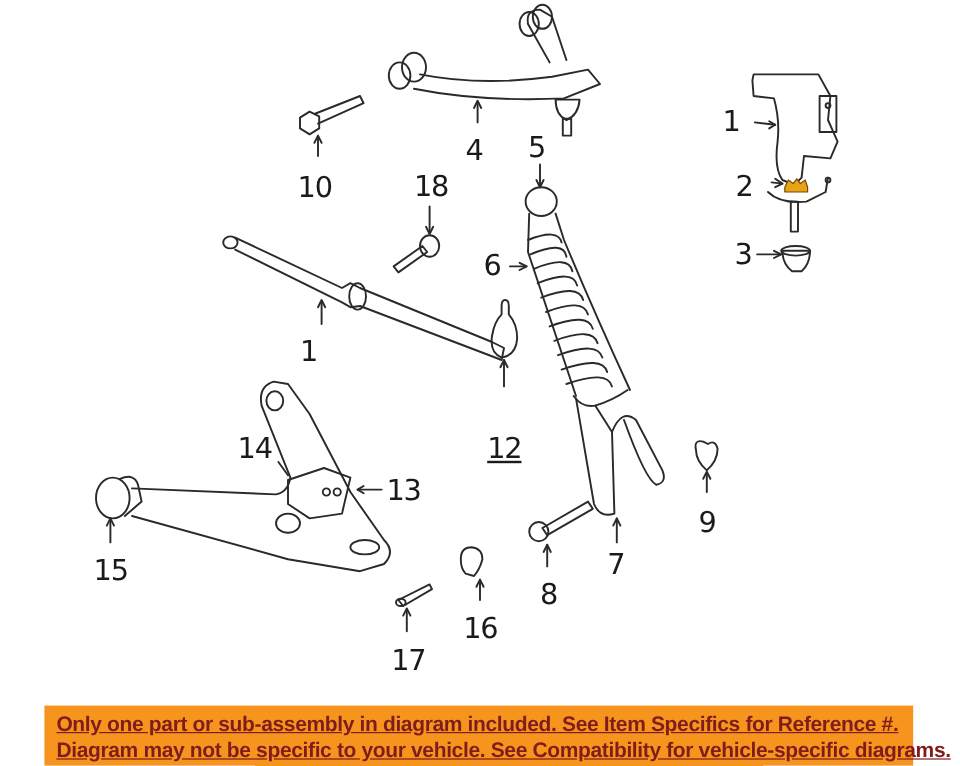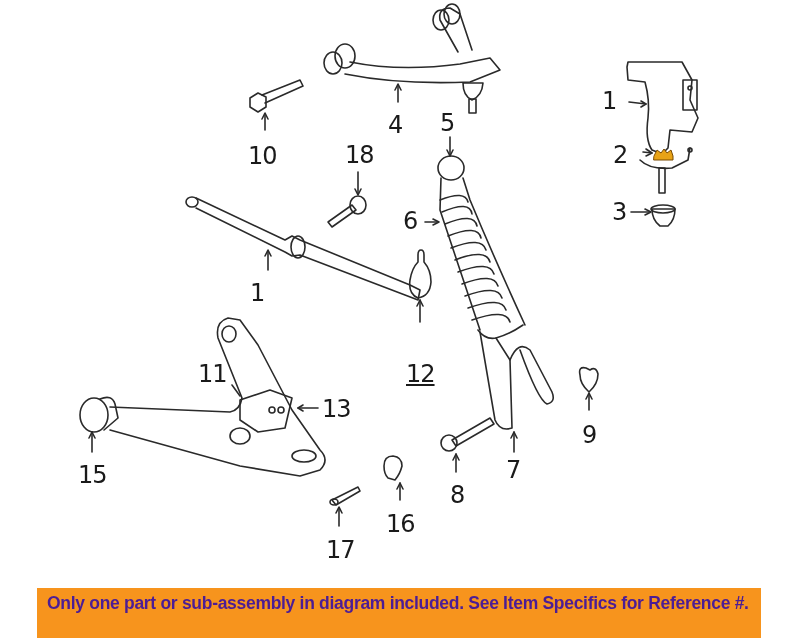--- a/index.html
+++ b/index.html
@@ -1,21 +1,21 @@
 <!DOCTYPE html>
 <html><head>
 <meta charset="utf-8">
 <style>
   html, body { margin: 0; padding: 0; background: #ffffff; }
   body { width: 800px; height: 638px; position: relative; overflow: hidden; font-family: "Liberation Sans", sans-serif; }
   .diagram { position: absolute; left: 0; top: 0; width: 800px; height: 585px; }
   .diagram svg { position: absolute; left: 0; top: 0; }
   .callout { position: absolute; font-family: "DejaVu Sans", sans-serif; font-size: 24px; color: #1a1a1a; line-height: 1; letter-spacing: -1px; }
   .banner { position: absolute; left: 37px; top: 588px; width: 724px; height: 50px; background: #f7941d; box-sizing: border-box; padding: 4px 8px 0 10px; }
-  .banner-line { font-family: "Liberation Sans", sans-serif; font-weight: bold; font-size: 17.5px; color: #4c1d95; line-height: 22px; white-space: nowrap; letter-spacing: -0.3px; }
+  .banner-line { font-family: "Liberation Sans", sans-serif; font-weight: bold; font-size: 17.5px; color: #7f1d1d; line-height: 22px; white-space: nowrap; letter-spacing: -0.3px; text-decoration: underline; }
 </style>
 </head>
 <body>
 
 <div class="diagram">
   <svg width="800" height="585" viewBox="0 0 800 585" fill="none" stroke="#2a2a2a" stroke-width="1.6" stroke-linejoin="round" stroke-linecap="round">
 
     <g>
       <ellipse cx="333" cy="63" rx="9" ry="11"></ellipse>
       <ellipse cx="345" cy="56" rx="10" ry="12"></ellipse>
@@ -149,22 +149,23 @@
   <span class="callout" style="left:388px;top:113px;">4</span>
   <span class="callout" style="left:440px;top:111px;">5</span>
   <span class="callout" style="left:403px;top:209px;">6</span>
   <span class="callout" style="left:506px;top:458px;">7</span>
   <span class="callout" style="left:450px;top:483px;">8</span>
   <span class="callout" style="left:582px;top:423px;">9</span>
   <span class="callout" style="left:248px;top:144px;">10</span>
   <span class="callout" style="left:250px;top:281px;">1</span>
   <span class="callout" style="left:406px;top:362px;text-decoration:underline;">12</span>
   <span class="callout" style="left:322px;top:397px;">13</span>
-  <span class="callout" style="left:198px;top:362px;">11</span>
+  <span class="callout" style="left:198px;top:362px;">14</span>
   <span class="callout" style="left:78px;top:463px;text-align:center;">15</span>
   <span class="callout" style="left:386px;top:512px;">16</span>
   <span class="callout" style="left:326px;top:538px;text-align:right;">17</span>
   <span class="callout" style="left:345px;top:143px;">18</span>
 </div>
 
 <div class="banner">
   <div class="banner-line">Only one part or sub-assembly in diagram included. See Item Specifics for Reference #.</div>
+  <div class="banner-line">Diagram may not be specific to your vehicle. See Compatibility for vehicle-specific diagrams.</div>
 </div>
 
 </body></html>

